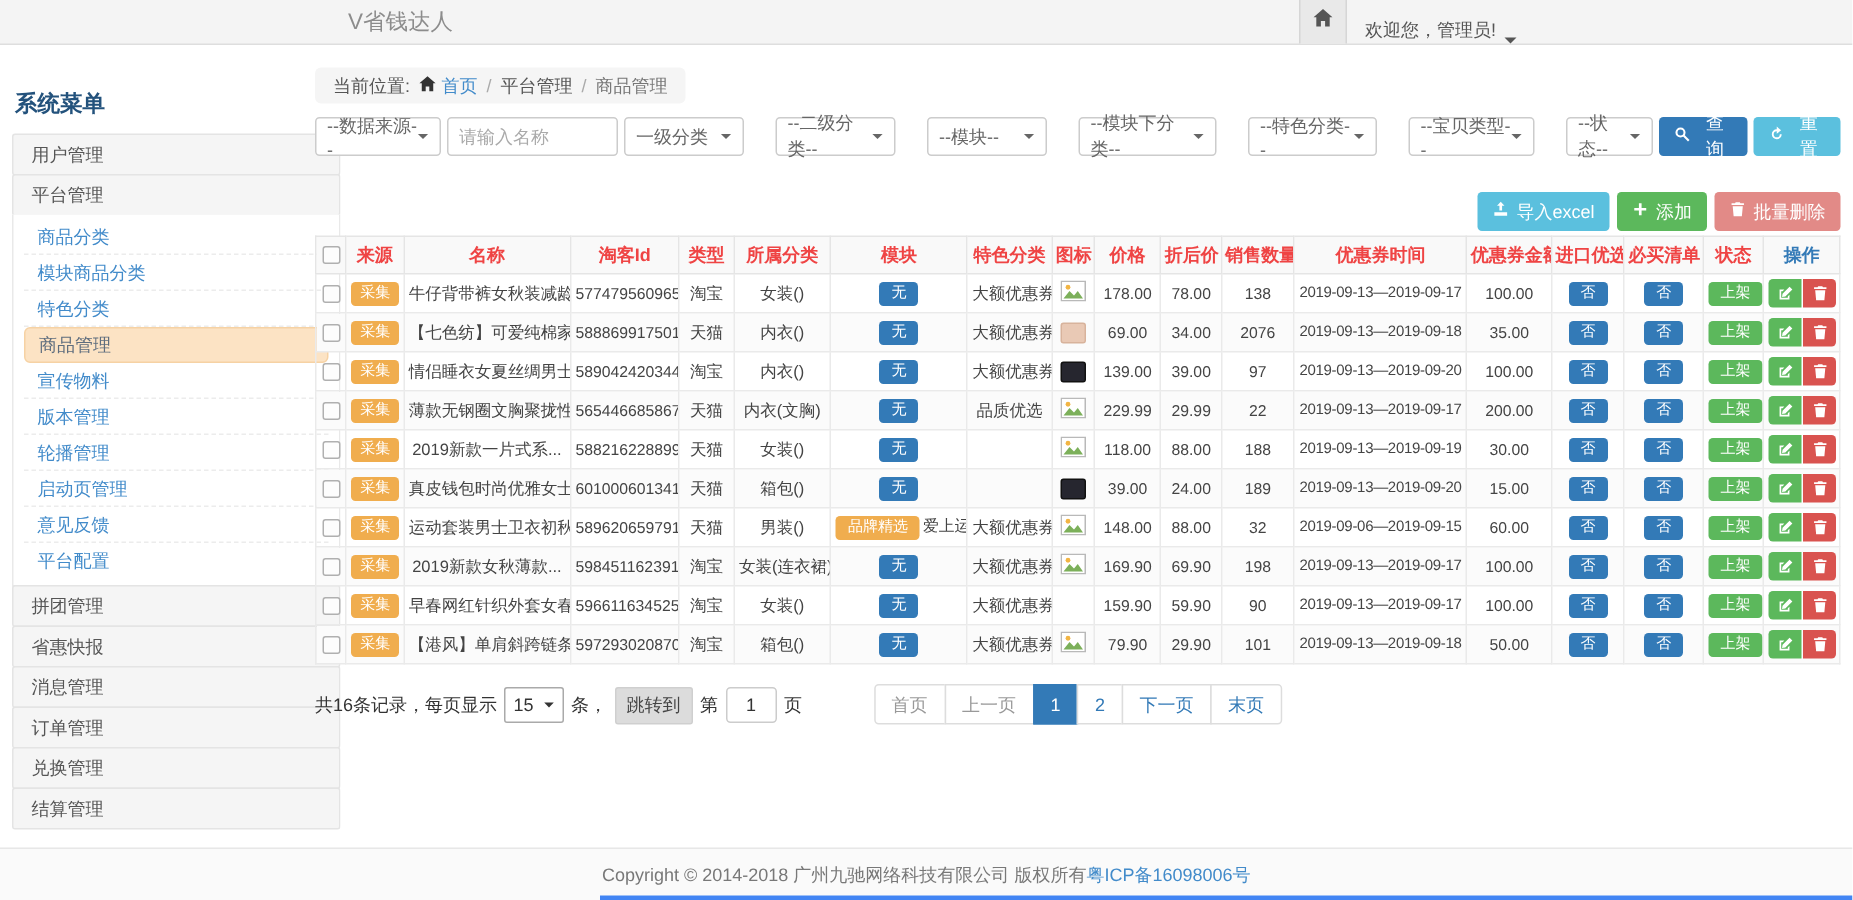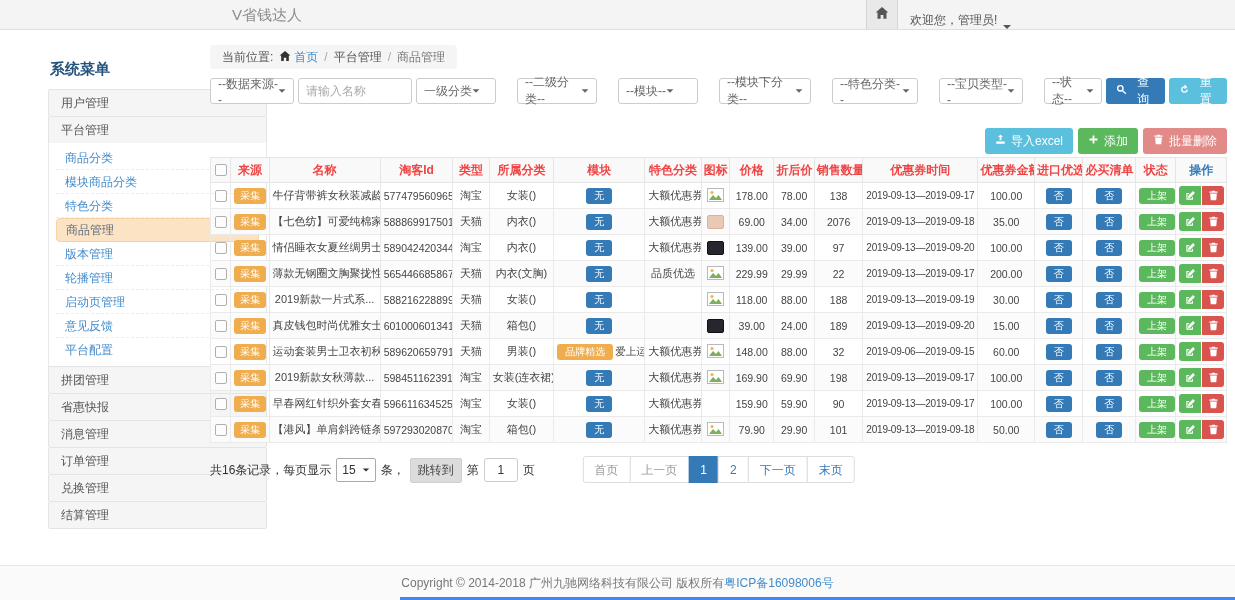--- a/index.html
+++ b/index.html
@@ -10,41 +10,41 @@
   
   .topbar { position:absolute; top:0; left:0; right:0; height:30px; background:#f4f4f4; border-bottom:1px solid #dedede; }
   .topbar-title { position:absolute; left:232px; top:0; line-height:29px; font-size:15px; color:#8c8c8c; }
   .topbar-right { position:absolute; left:866px; top:0; height:29px; display:flex; align-items:stretch; }
   .home-btn { width:32px; background:#e9e9e9; border-left:1px solid #d6d6d6; border-right:1px solid #d6d6d6;
               display:flex; align-items:center; justify-content:center; cursor:pointer; }
   .welcome { display:flex; align-items:flex-end; gap:6px; padding:0 12px; font-size:12px; color:#555; cursor:pointer; }
   .caret-down { width:0; height:0; border-left:4px solid transparent; border-right:4px solid transparent; border-top:4px solid #555; }
 
   
-  .sidebar { position:absolute; left:8px; top:52px; width:219px; height:513px; overflow:hidden;margin-left:40px; }
+  .sidebar { position:absolute; left:8px; top:52px; width:219px; height:513px; overflow:hidden; }
   .sidebar-title { color:#23527c; font-weight:bold; font-size:15px; margin:8px 2px 11px 2px; }
   .menu-top { background:#f5f5f5; border:1px solid #e4e4e4; border-radius:2px; height:28px; line-height:27px;
               padding-left:12px; font-size:12px; color:#555; margin-top:-1px; cursor:pointer; }
   .submenu { border:1px solid #e9e9e9; border-top:none; background:#fff; padding:3px 7px 4px 7px; margin-top:-1px; }
   .menu-sub { height:24px; line-height:24px; padding-left:9px; font-size:12px; color:#428bca;
               border-bottom:1px dashed #ececec; cursor:pointer; }
   .menu-sub:last-child { border-bottom:1px dashed transparent; }
   .menu-sub.active { background:#fce3c4; border:1px solid #f6d2a4; border-radius:4px; color:#5e6d7e; line-height:22px; }
 
   
   .main { position:absolute; left:210px; top:45px; width:1017px; }
   .breadcrumb { display:inline-flex; align-items:center; gap:6px; background:#f5f5f5; border-radius:4px;
                 padding:0 12px; height:24px; font-size:12px; color:#555; }
   .crumb-home { color:#428bca; display:inline-flex; align-items:center; gap:3px; cursor:pointer; }
   .crumb-sep { color:#aaa; }
   .crumb-last { color:#777; }
 
   .filters { display:flex; gap:4px; margin-top:9px; align-items:center; }
   .sel { height:26px; border:1px solid #ccc; border-radius:3px; background:#fff; display:flex; align-items:center;
-         padding:0 7px; font-size:12px; color:#666; cursor:pointer; flex:none; }
+         justify-content:space-between; padding:0 7px; font-size:12px; color:#666; cursor:pointer; flex:none; }
   .sel .caret-down { border-top-color:#666; transform:scale(.85); }
   .name-input { height:26px; width:114px; border:1px solid #ccc; border-radius:3px; font-size:12px; padding:0 7px;
                 color:#555; outline:none; font-family:inherit; }
   .name-input::placeholder { color:#aaa; }
 
   .btn { height:26px; border:none; border-radius:3px; color:#fff; font-size:12px; display:inline-flex;
          align-items:center; gap:5px; padding:0 10px; cursor:pointer; font-family:inherit; }
   .btn-primary { background:#337ab7; }
   .btn-info { background:#5bc0de; }
   .btn-success { background:#5cb85c; }
@@ -124,20 +124,21 @@
 <div class="sidebar">
   <div class="sidebar-title">系统菜单</div>
   <div id="sidebar-menu">
       <div class="menu-top">用户管理</div>
       <div class="menu-top">平台管理</div>
       <div class="submenu">
         <div class="menu-sub">商品分类</div>
         <div class="menu-sub">模块商品分类</div>
         <div class="menu-sub">特色分类</div>
         <div class="menu-sub active">商品管理</div>
+        <div class="menu-sub">宣传物料</div>
         <div class="menu-sub">版本管理</div>
         <div class="menu-sub">轮播管理</div>
         <div class="menu-sub">启动页管理</div>
         <div class="menu-sub">意见反馈</div>
         <div class="menu-sub">平台配置</div>
       </div>
       <div class="menu-top">拼团管理</div>
       <div class="menu-top">省惠快报</div>
       <div class="menu-top">消息管理</div>
       <div class="menu-top">订单管理</div>

